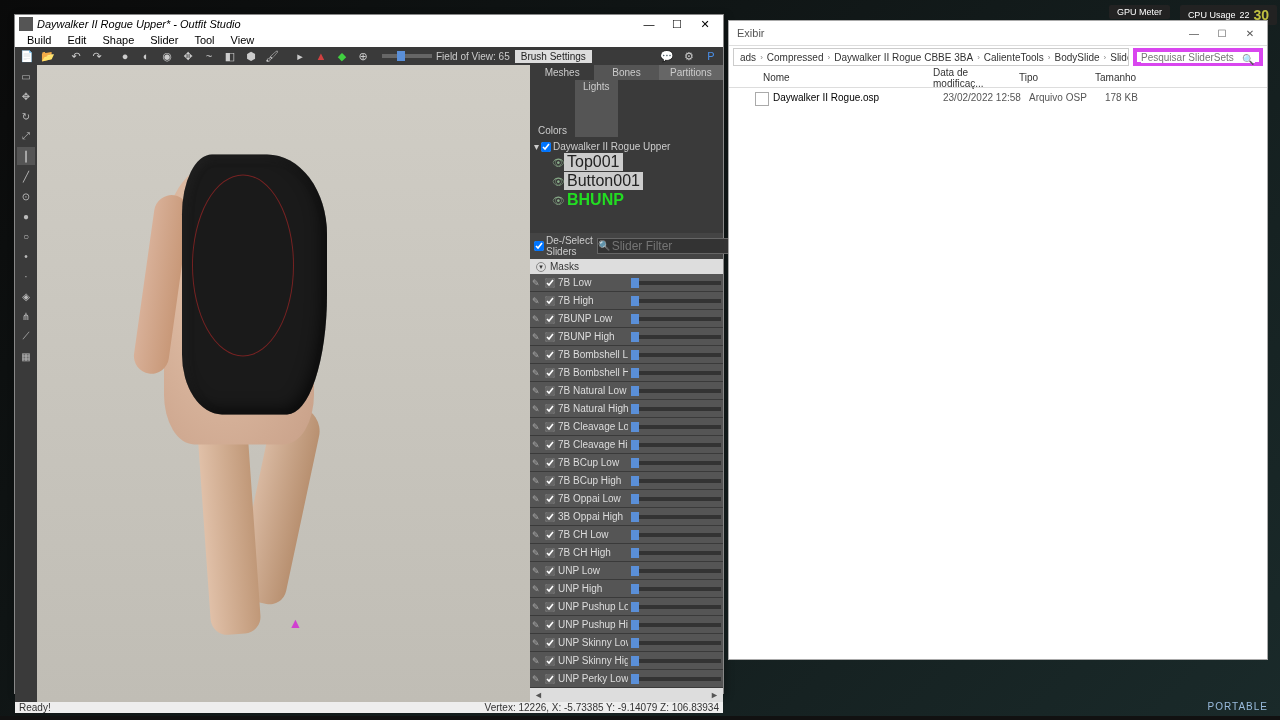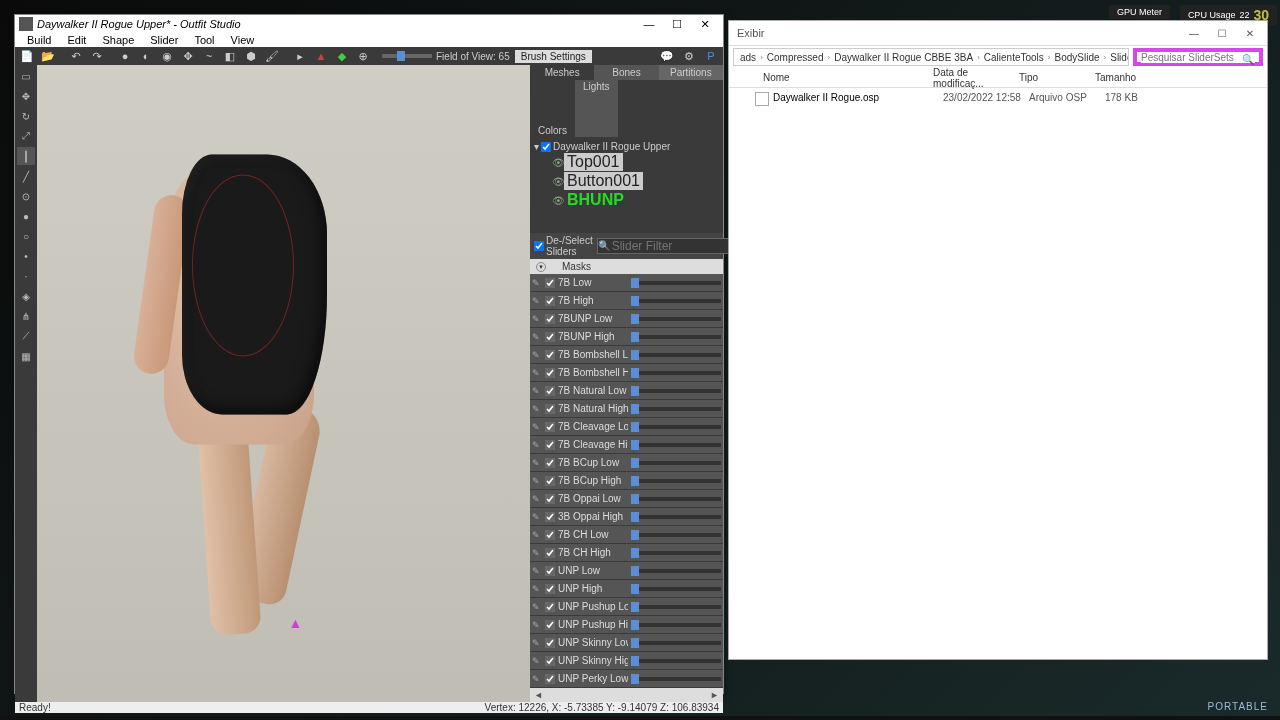--- a/index.html
+++ b/index.html
@@ -53,21 +53,21 @@
 .tree-child { margin-left:18px; display:flex; align-items:center; gap:2px; margin-top:1px;}
 .vis-icon { width:10px; height:10px; display:inline-block; color:#8a8;}
 .tlabel { background:#ccc; color:#222; padding:0 3px; font-size:16px;}
 .tlabel.green { background:none; color:#2d2; font-weight:bold;}
 .slider-header { display:flex; align-items:center; padding:2px 4px; background:#444; gap:4px;}
 .slider-header input[type=text] { flex:1; background:#333; border:1px solid #666; color:#ccc; font-size:12px; padding:1px 14px 1px 14px; height:16px;}
 .search-wrap { position:relative; flex:1;}
 .search-wrap .sicon { position:absolute; left:2px; top:2px; font-size:10px; color:#888;}
 .search-wrap .xicon { position:absolute; right:2px; top:2px; font-size:10px; color:#888; cursor:pointer;}
 .sh-check { display:flex; align-items:center; gap:2px; color:#ccc; font-size:10px;}
-.masks-hdr { padding:2px 6px; background:#ddd; color:#333; font-size:10px; display:flex; align-items:center; gap:16px;}
+.masks-hdr { padding:2px 6px; background:#ddd; color:#333; font-size:10px; display:flex; align-items:center; gap:4px;}
 .masks-hdr .chev { width:10px; height:10px; border:1px solid #888; border-radius:50%; display:flex; align-items:center; justify-content:center; font-size:7px;}
 .slider-list { flex:1; overflow-y:scroll; background:#3a3a3a;}
 .srow { display:flex; align-items:center; height:17px; background:#555; margin-bottom:1px; padding:0 2px; gap:3px;}
 .srow .pen { width:10px; color:#aaa; font-size:9px;}
 .srow .cb { width:10px; height:10px; accent-color:#666;}
 .srow .sname { color:#ddd; font-size:10px; width:70px; white-space:nowrap; overflow:hidden;}
 .srow .strack { flex:1; height:4px; background:#333; position:relative;}
 .srow .sthumb { position:absolute; left:0; top:-3px; width:8px; height:10px; background:#5a8fd8;}
 .hscroll { height:14px; background:#ddd; display:flex; align-items:center; padding:0 2px; font-size:9px; color:#555;}
 .hscroll .arr { cursor:pointer; padding:0 2px;}

